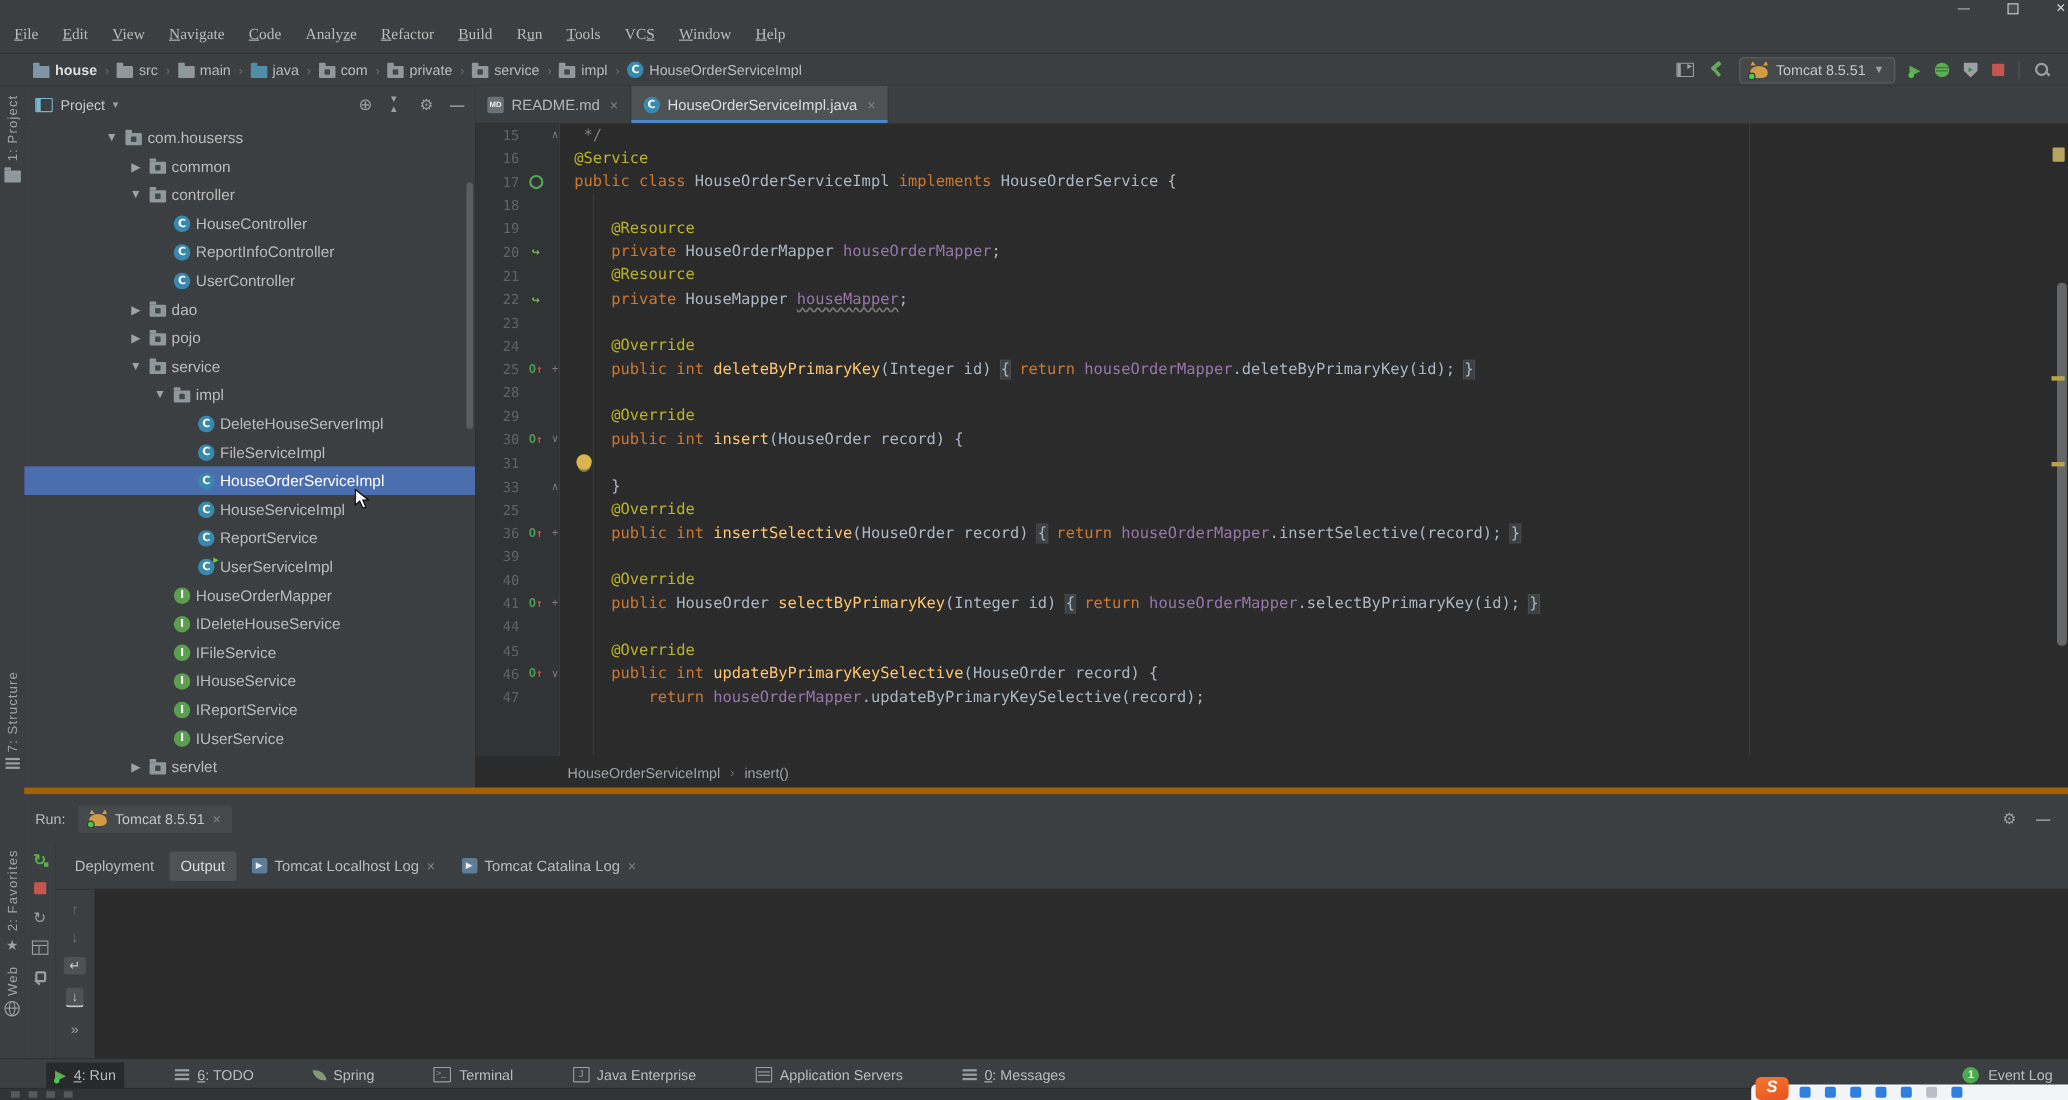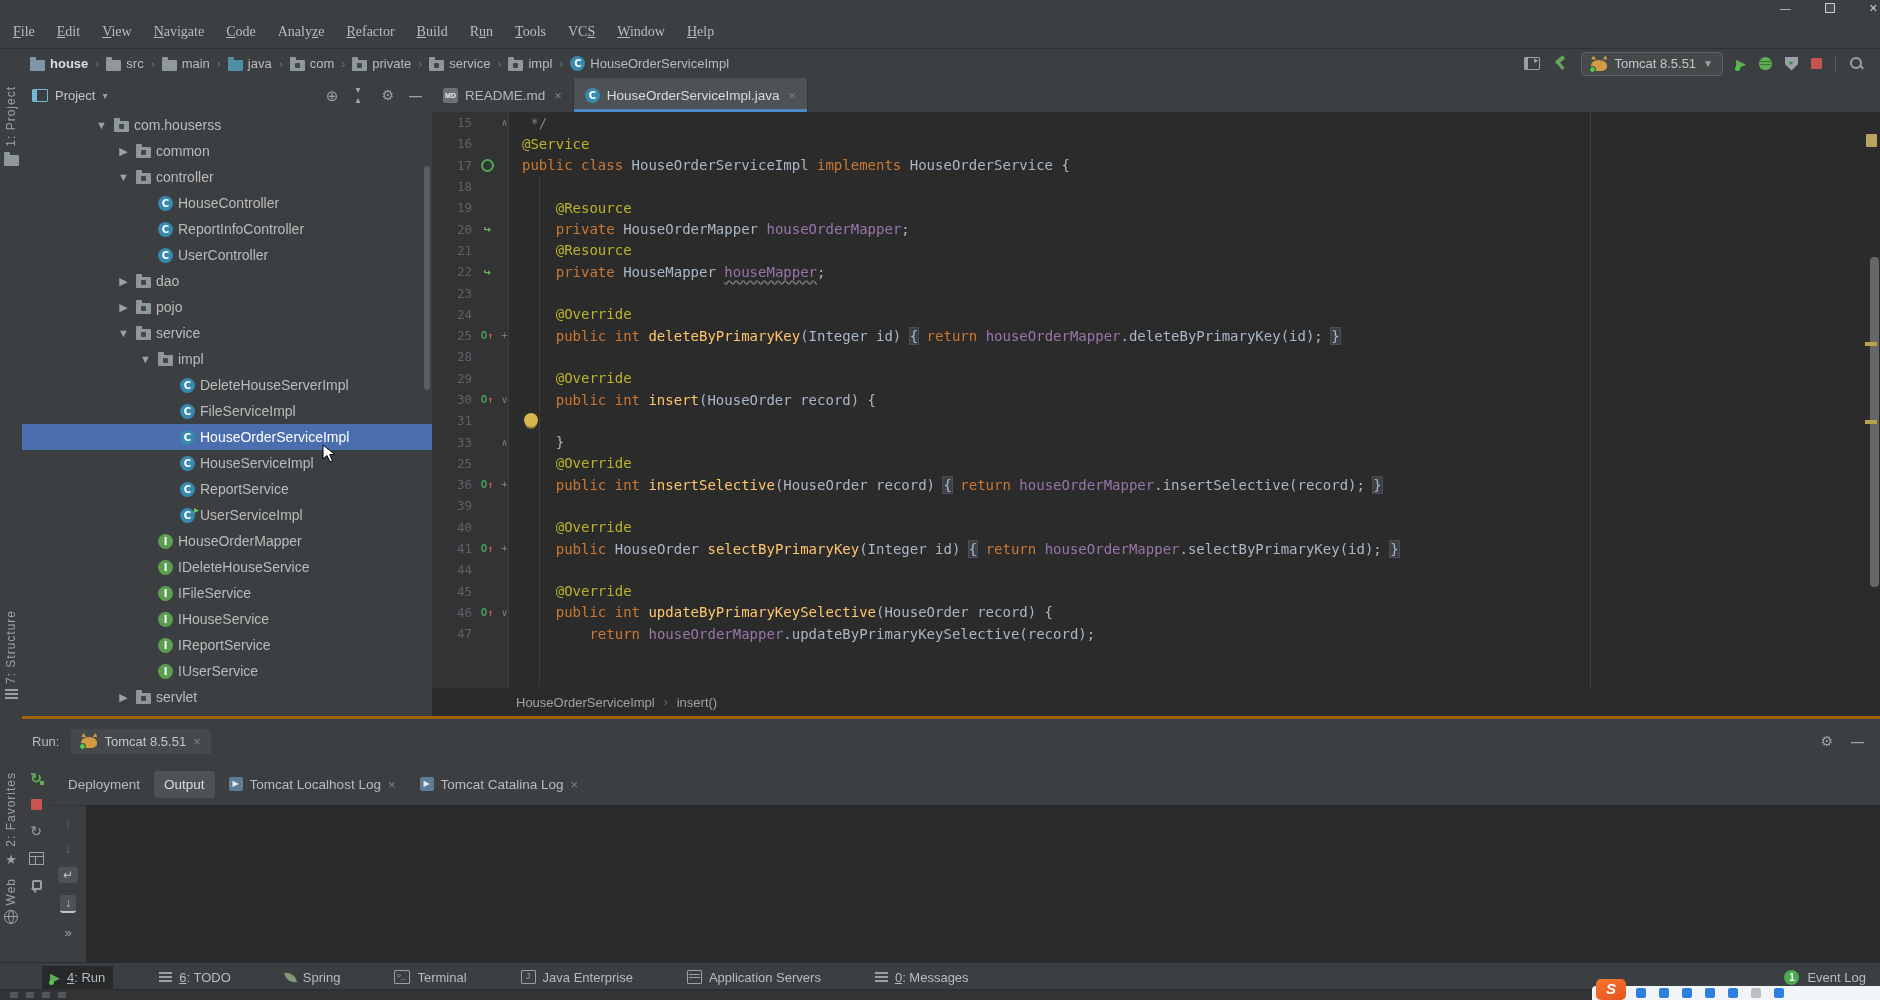--- a/index.html
+++ b/index.html
@@ -64,21 +64,21 @@
   .sg-cw{color:#808080;text-decoration:underline wavy #6d8a5e;text-underline-offset:3px;background:rgba(255,255,255,0.03);}
   .sg-fw{color:#9876AA;text-decoration:underline wavy #777777;text-underline-offset:3px;}
   .sg-fb{background:#3d4145;outline:1px solid #4a4e52;}
   .ebreadcrumb{position:absolute;left:0;right:0;bottom:0;height:28px;display:flex;align-items:center;gap:8px;
                padding-left:84px;font-size:13px;color:#9da3a9;background:#2b2b2b;}
   .marker-bar{position:absolute;right:0;top:34px;width:13px;bottom:28px;}
   .insp-badge{position:absolute;right:3px;top:22px;width:11px;height:13px;background:#b8a45e;border-radius:1px;}
   .mk-thumb{position:absolute;right:1px;top:145px;width:9px;height:330px;background:rgba(170,175,180,0.45);border-radius:4px;}
   .mk-warn{position:absolute;right:3px;width:12px;height:4px;background:#b8a34c;}
   
-  .run-panel{position:absolute;left:22px;right:0;top:716px;height:246px;background:#3c3f41;border-top:3px solid #a16207;}
+  .run-panel{position:absolute;left:22px;right:0;top:716px;height:246px;background:#3c3f41;border-top:6px solid #a16207;}
   .rp-header{position:absolute;left:0;top:0;right:0;height:44px;display:flex;align-items:center;padding-left:10px;gap:12px;font-size:13px;}
   .rp-session{display:flex;align-items:center;gap:7px;background:#45494b;border-radius:3px 3px 0 0;padding:5px 10px;color:#c3c7ca;}
   .rp-hdr-actions{margin-left:auto;display:flex;gap:18px;padding-right:16px;}
   .rp-tabs{position:absolute;left:28px;top:44px;right:0;height:42px;border-bottom:1px solid #323537;
            display:flex;align-items:center;gap:4px;font-size:13.5px;padding-left:8px;}
   .run-tab{display:flex;align-items:center;gap:7px;padding:6px 10px;border-radius:3px;color:#b8bcbf;}
   .run-tab.selected{background:#4e5254;color:#d8dce0;}
   .rp-col1{position:absolute;left:0;top:44px;width:28px;bottom:0;display:flex;flex-direction:column;align-items:center;
            padding-top:8px;gap:14px;border-right:1px solid #36393b;}
   .rp-col2{position:absolute;left:28px;top:86px;width:36px;bottom:0;display:flex;flex-direction:column;align-items:center;

